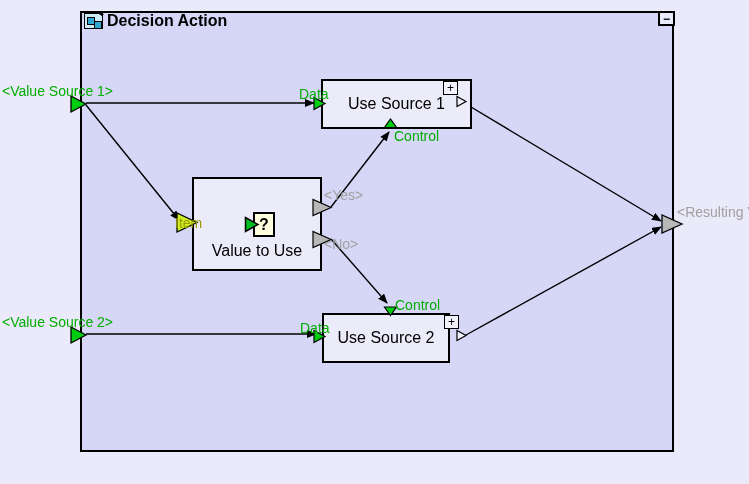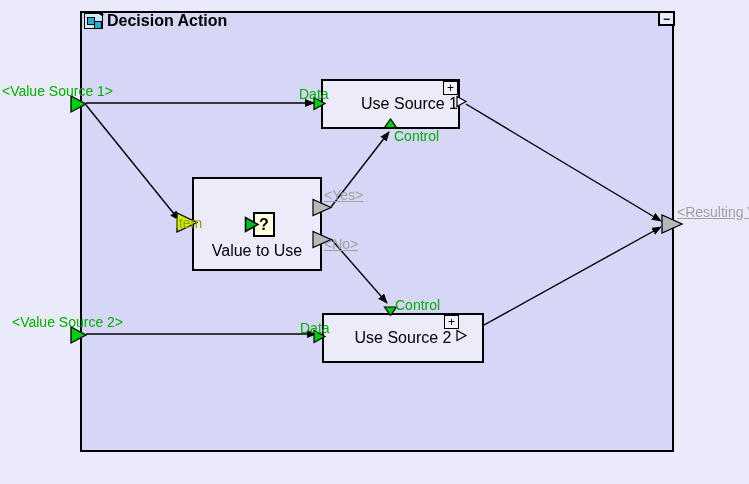--- a/index.html
+++ b/index.html
@@ -12,40 +12,40 @@
          justify-content:center;font-size:12px;font-weight:bold;line-height:1;color:#000;}
   .header{position:absolute;left:84px;top:12px;z-index:2;display:flex;align-items:center;gap:4px;}
   .subdiagram-icon{position:relative;width:19px;height:16px;background:#CDEBF7;border:1px solid #000;box-sizing:border-box;}
   .subdiagram-icon .sq1{position:absolute;left:2px;top:3px;width:6px;height:6px;background:#2FA9CF;border:1px solid #000;}
   .subdiagram-icon .sq2{position:absolute;left:9px;top:7px;width:6px;height:6px;background:#2FA9CF;border:1px solid #000;}
   .subdiagram-icon .spark{position:absolute;right:-2px;top:-4px;font-size:8px;font-weight:bold;color:#000;}
   .page-title{font-size:16px;font-weight:bold;color:#000;white-space:nowrap;text-align:right;}
   .wires{position:absolute;left:0;top:0;z-index:2;}
   .node{position:absolute;background:#EBEBFA;border:2px solid #000;box-sizing:border-box;z-index:3;
         display:flex;align-items:center;justify-content:center;font-size:16px;color:#000;}
-  .node-use-source-1{left:321px;top:79px;width:139px;height:50px;justify-content:flex-end;}
-  .node-use-source-2{left:322px;top:313px;width:162px;height:50px;}
+  .node-use-source-1{left:321px;top:79px;width:151px;height:50px;}
+  .node-use-source-2{left:322px;top:313px;width:128px;height:50px;}
   .node-what-to-use{left:192px;top:177px;width:130px;height:94px;align-items:flex-end;padding-bottom:9px;}
   .expand-btn{position:absolute;width:15px;height:14px;background:#F2F2FC;border:1px solid #000;
         box-sizing:border-box;z-index:4;display:flex;align-items:center;justify-content:center;
         font-size:12px;line-height:1;color:#000;}
   .expand-1{left:443px;top:81px;}
   .expand-2{left:444px;top:315px;}
   .decision-icon{position:absolute;left:50px;top:33px;width:31px;height:26px;}
   .decision-icon .q-box{position:absolute;left:9px;top:0;width:22px;height:25px;background:#FFFFE0;
         border:2px solid #000;box-sizing:border-box;display:flex;align-items:center;justify-content:center;
         font-size:16px;font-weight:bold;color:#000;}
   .decision-icon svg{position:absolute;left:0;top:4px;}
   .port{position:absolute;z-index:4;}
   .port-label{position:absolute;z-index:4;font-size:14px;white-space:nowrap;}
   .green-label{color:#00AD00;}
-  .gray-label{color:#A0A0A0;text-decoration:underline;}
+  .gray-label{color:#A0A0A0;}
   .olive-label{color:#9A9A00;}
   .lbl-vs1{left:2px;top:83px;width:78px;text-align:right;}
-  .lbl-vs2{left:12px;top:314px;width:78px;text-align:right;}
+  .lbl-vs2{left:2px;top:314px;width:78px;text-align:right;}
   .lbl-rv{left:677px;top:204px;}
   .lbl-data1{left:299px;top:86px;width:24px;text-align:right;}
   .lbl-control1{left:394px;top:128px;}
   .lbl-yes{left:324px;top:187px;}
   .lbl-no{left:324px;top:236px;}
   .lbl-item{left:175px;top:215px;}
   .lbl-control2{left:395px;top:297px;}
   .lbl-data2{left:300px;top:320px;width:24px;text-align:right;}
 </style>
 </head>

